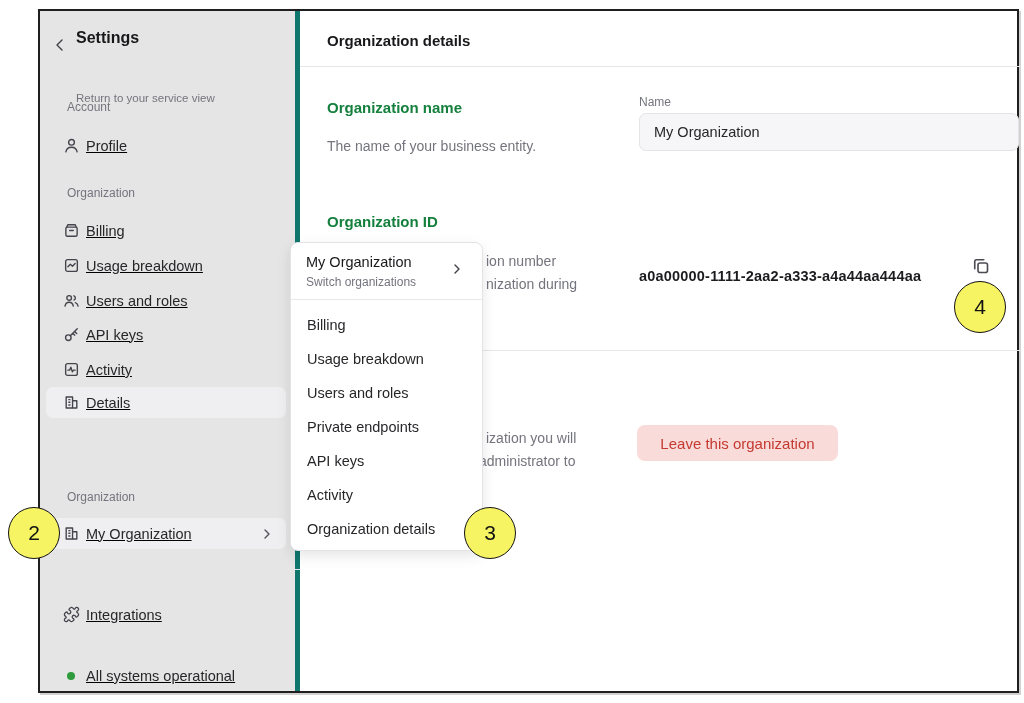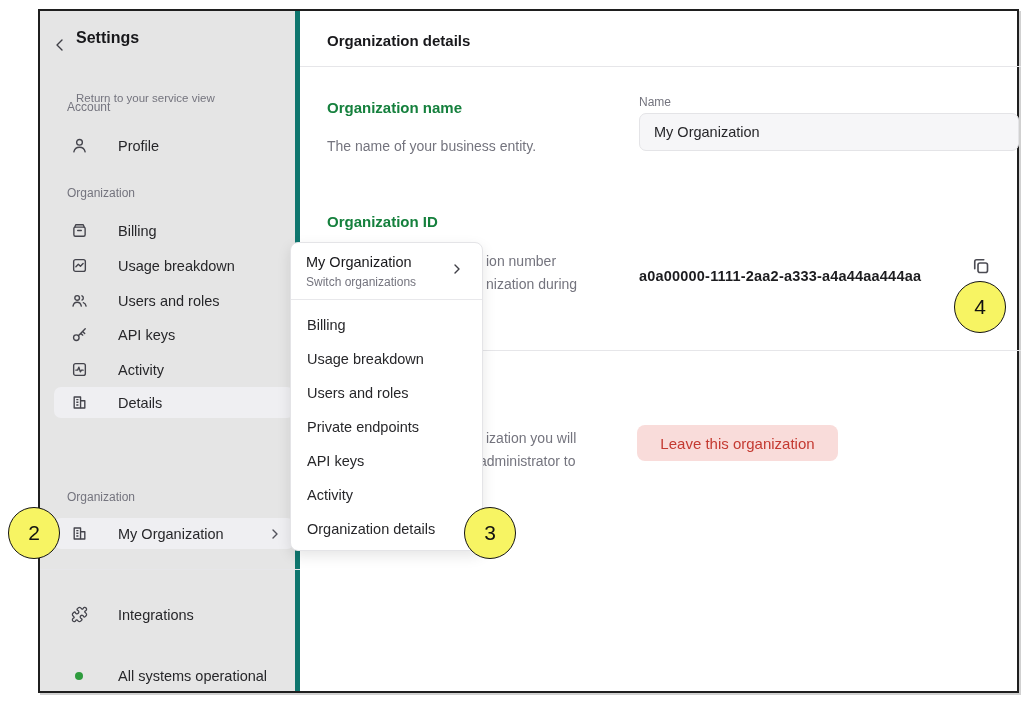--- a/index.html
+++ b/index.html
@@ -5,21 +5,21 @@
   * { margin:0; padding:0; box-sizing:border-box; }
   html,body { width:1024px; height:703px; background:#ffffff; font-family:"Liberation Sans","DejaVu Sans",sans-serif; -webkit-font-smoothing:antialiased; }
   .frame { position:absolute; left:38px; top:9px; width:981px; height:684px; background:#fff; border:2px solid #1f1f1f; box-shadow:2px 2px 0 rgba(0,0,0,.18); }
 
   
   .sidebar { position:absolute; left:0; top:0; width:260px; height:100%; background:#e5e5e5; border-right:5px solid #0f766e; }
   .back-chev { position:absolute; left:15px; top:27px; width:14px; height:14px; color:#3f3f46; cursor:pointer; }
   .sb-title { position:absolute; left:36px; top:18px; font-size:16px; font-weight:700; color:#18181b; }
   .sb-sub { position:absolute; left:36px; top:42px; font-size:11.5px; color:#74747e;margin-top:39px; }
   .sb-label { position:absolute; left:27px; font-size:12px; color:#74747e; }
-  .sb-row { position:absolute; left:14px; width:240px; height:31px; display:flex; align-items:center; gap:30px; padding-left:17px; border-radius:7px; cursor:pointer; }
+  .sb-row { position:absolute; left:6px; width:240px; height:31px; display:flex; align-items:center; gap:6px; padding-left:17px; border-radius:7px; cursor:pointer;text-decoration:underline; }
   .sb-row.active { background:#efeff2; }
   .sb-row .ic { width:17px; height:17px; flex:0 0 17px; color:#44444c; display:flex; align-items:center; }
   .sb-row .lbl { font-size:14.5px; color:#27272a; white-space:nowrap; }
   .sb-row .chev { position:absolute; right:14px; width:10px; height:10px; color:#52525b; }
   .sb-divider { position:absolute; left:0; top:558px; width:260px; height:1px; background:#e6e6e9; }
   .dot { width:8px; height:8px; border-radius:50%; background:#2e9b3d; margin-left:4px; }
 
   
   .main-header-title { position:absolute; left:287px; top:21px; font-size:15px; font-weight:700; color:#18181b; }
   .main-header-border { position:absolute; left:260px; top:55px; width:721px; height:1px; background:#e6e6e9; }

